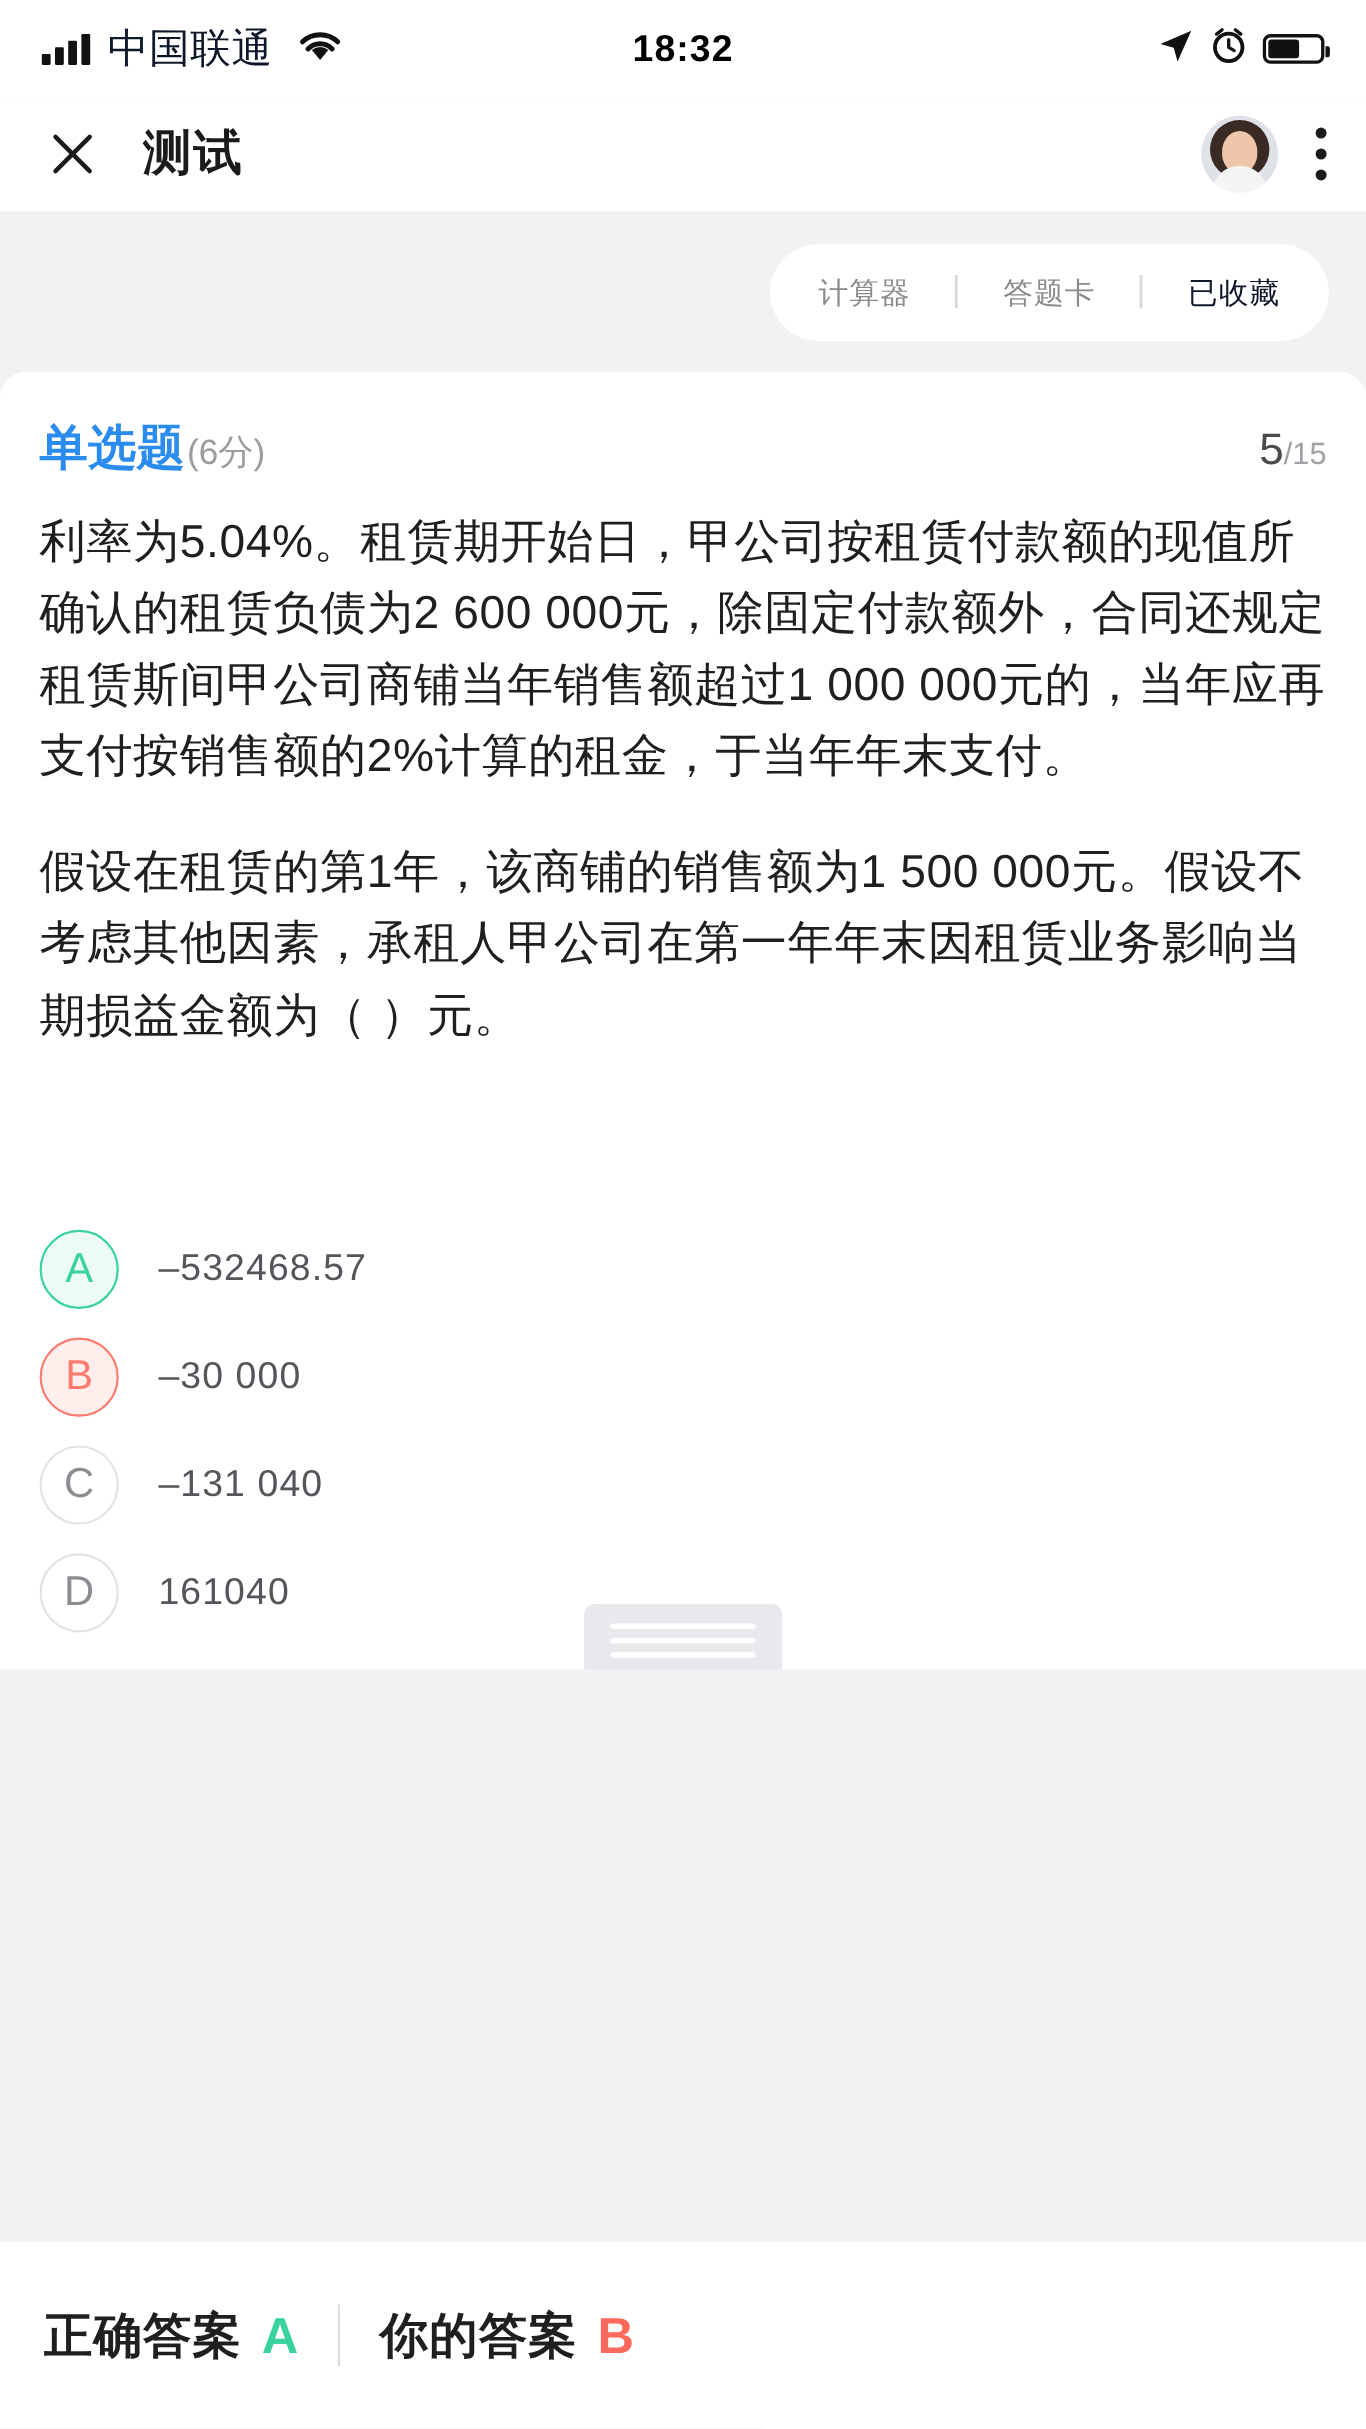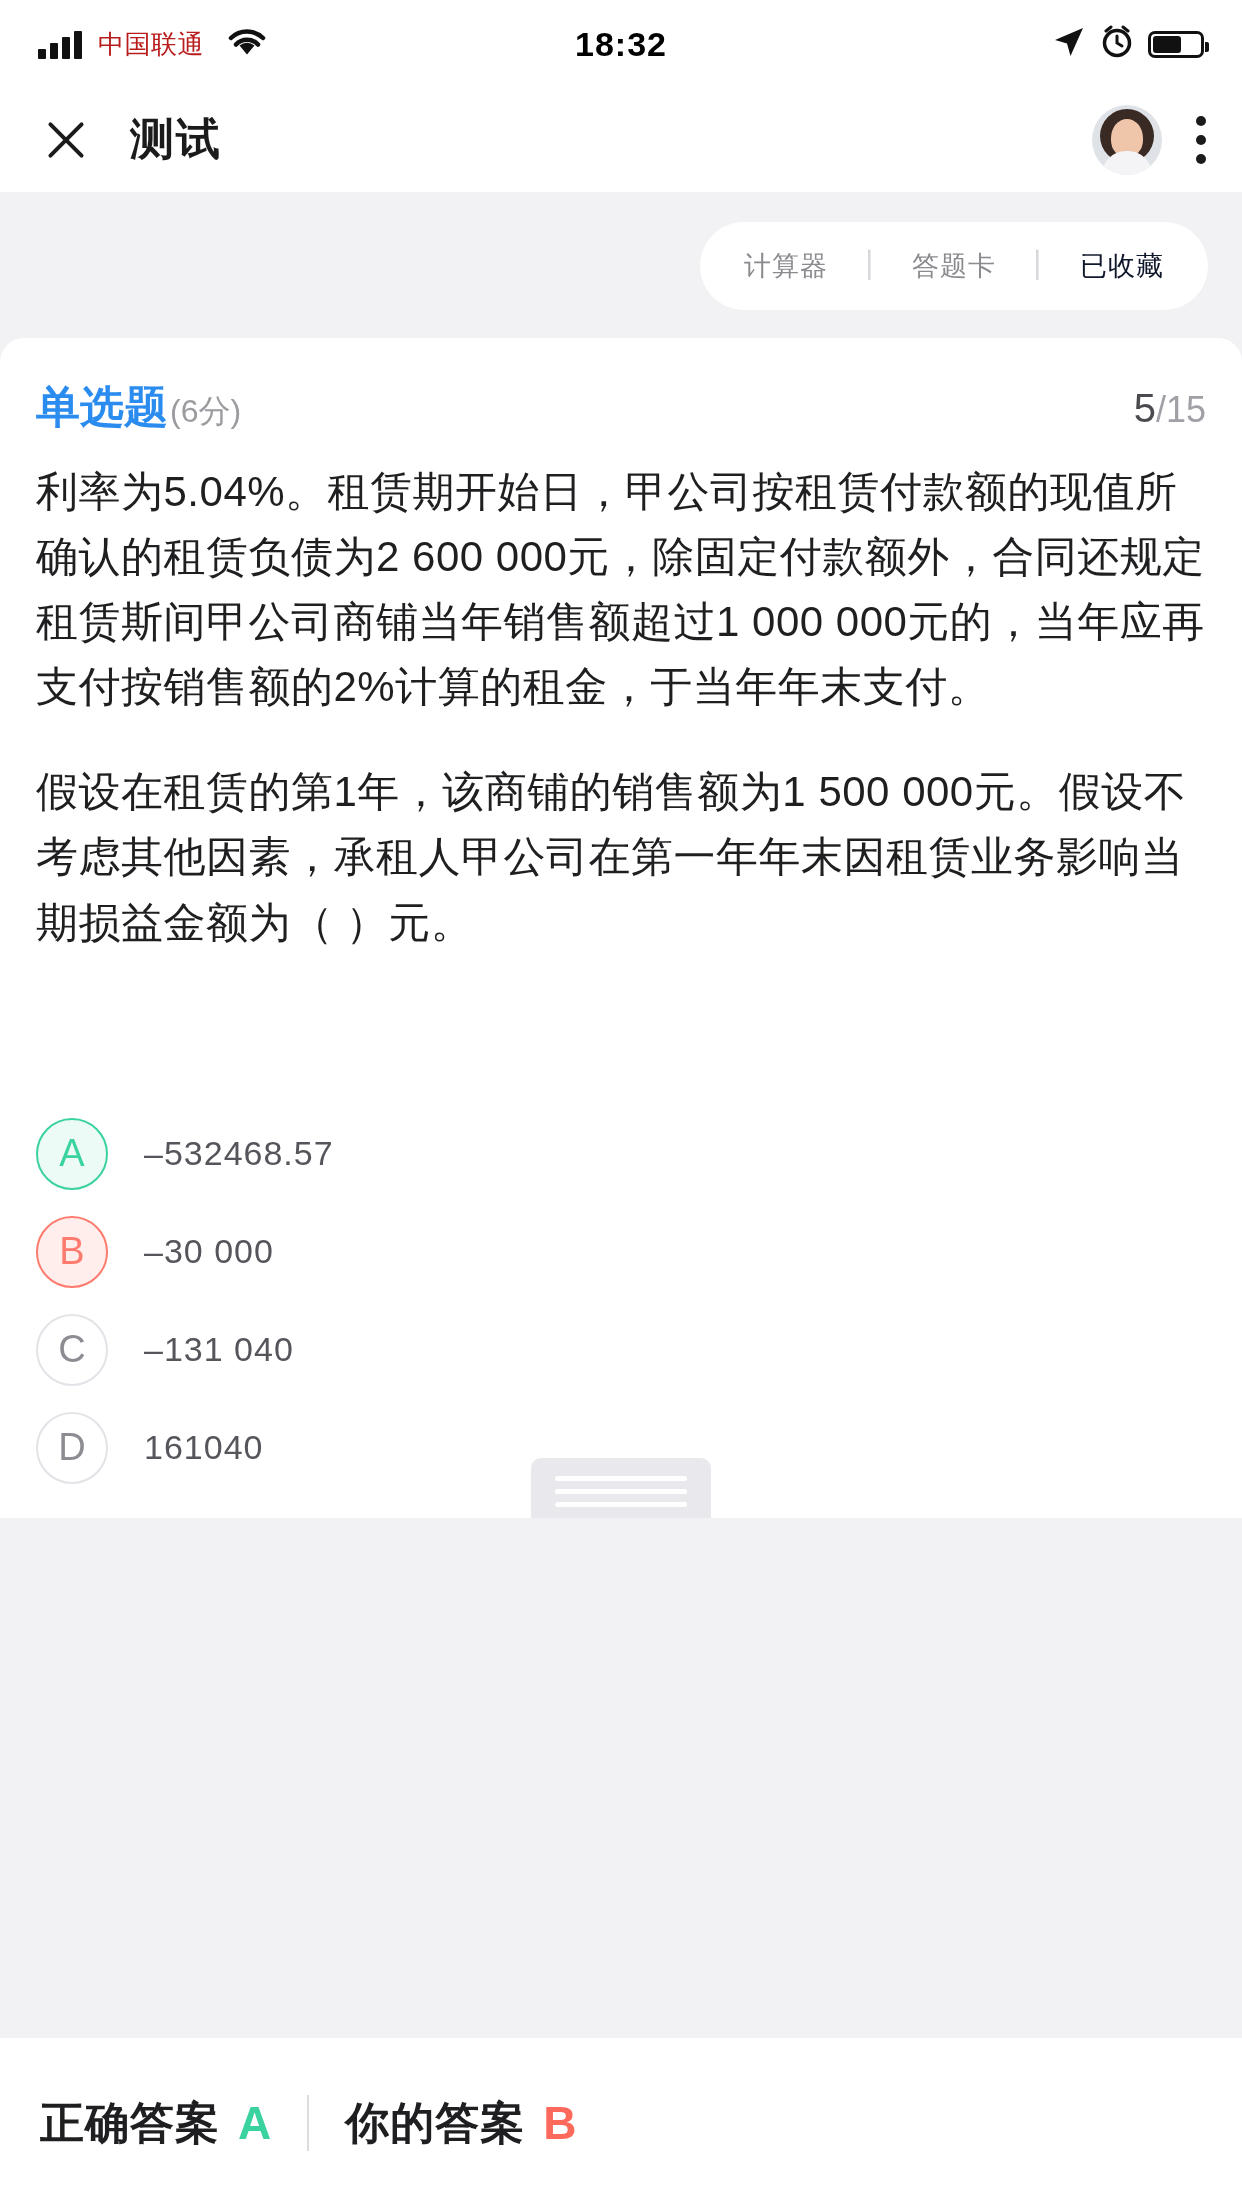--- a/index.html
+++ b/index.html
@@ -29,21 +29,21 @@
   }
   .sb-left { display: flex; align-items: center; gap: 16px; }
   .sb-signal { display: flex; align-items: flex-end; gap: 4px; height: 30px; }
   .sb-signal i {
     display: block; width: 8px; background: #111; border-radius: 1px;
   }
   .sb-signal i:nth-child(1) { height: 10px; }
   .sb-signal i:nth-child(2) { height: 16px; }
   .sb-signal i:nth-child(3) { height: 22px; }
   .sb-signal i:nth-child(4) { height: 28px; }
-  .sb-carrier { font-size: 26px; color: #b91c1c; letter-spacing: 0.5px; }
+  .sb-carrier { font-size: 37px; color: #0f172a; letter-spacing: 0.5px; }
   .sb-wifi { margin-left: 6px; }
   .sb-time {
     position: absolute;
     left: 0; right: 0;
     text-align: center;
     font-size: 34px;
     font-weight: bold;
     color: #000;
     letter-spacing: 1px;
   }
@@ -162,21 +162,21 @@
     min-height: 1180px;
     position: relative;
   }
   .q-head {
     display: flex;
     align-items: baseline;
   }
   .q-type { font-size: 44px; color: #2b8cf0; font-weight: bold; }
   .q-score { font-size: 32px; color: #9b9ba0; margin-left: 2px; }
   .q-index { margin-left: auto; font-size: 40px; color: #4a4a4f; }
-  .q-index .total { font-size: 36px; color: #a0a0a6; }
+  .q-index .total { font-size: 28px; color: #a0a0a6; }
 
   .q-body {
     margin-top: 22px;
     font-size: 42px;
     line-height: 1.55;
     color: #1f1f22;
     letter-spacing: 0.5px;
   }
   .q-body p + p { margin-top: 40px; }
 

